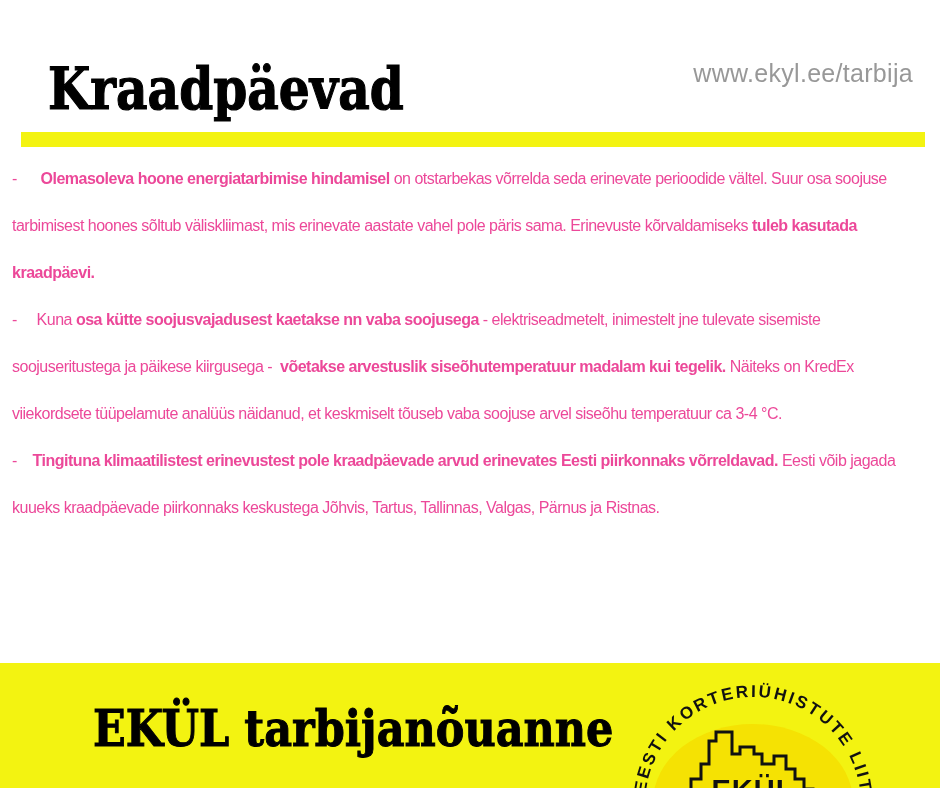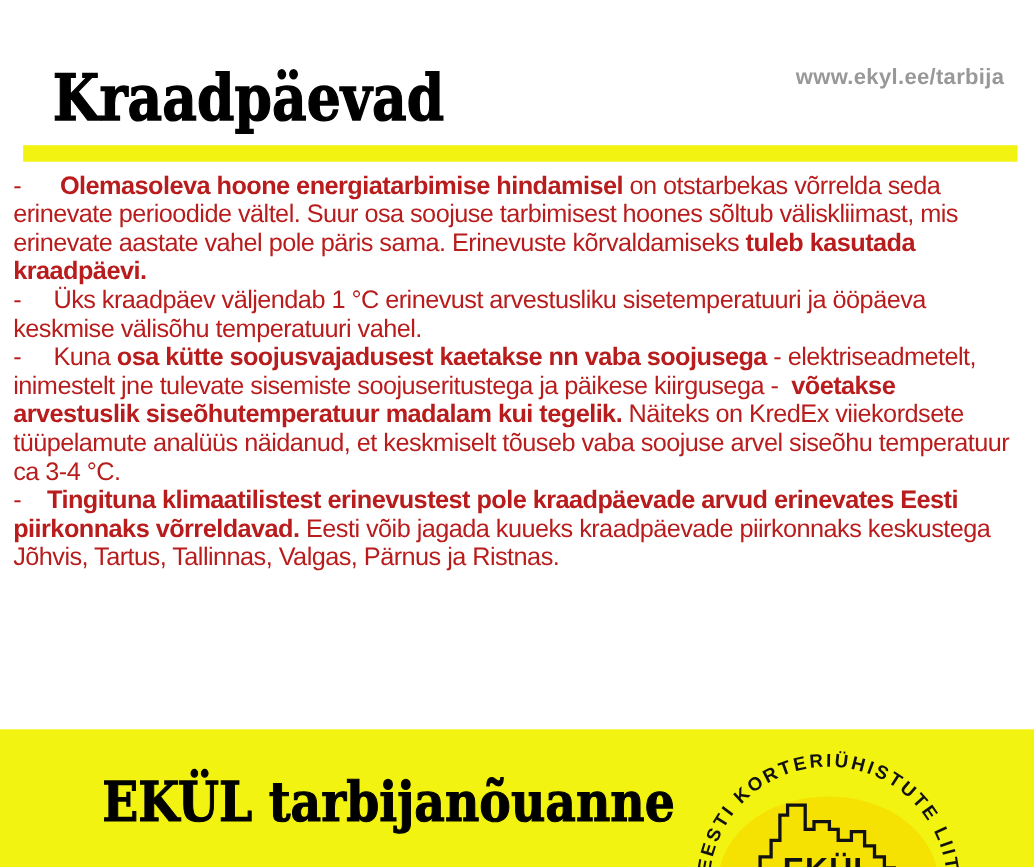--- a/index.html
+++ b/index.html
@@ -23,46 +23,45 @@
     color: #000;
     transform: scaleX(0.84);
     transform-origin: left top;
     -webkit-text-stroke: 1.2px #000;
     white-space: nowrap;
   }
   .url {
     position: absolute;
     top: 23px;
     right: 27px;
-    font-size: 20px;
+    font-size: 25px;
     color: var(--url-gray, #989898);
     letter-spacing: 0.3px;
-    font-weight: bold;
   }
   .bar {
     position: absolute;
     left: 21px;
     top: 96px;
     width: 904px;
     height: 15px;
     background: var(--accent-yellow, #f3f311);
   }
   .body {
     position: absolute;
     left: 12px;
     top: 119px;
     width: 916px;
   }
   .para {
     margin: 0;
     white-space: pre-wrap;
-    font-size: 23px;
-    line-height: 26px;
+    font-size: 16px;
+    line-height: 47px;
     letter-spacing: -0.5px;
-    color: #b91c1c;
+    color: #ec4899;
   }
   .para .b { font-weight: 700; }
   .footer {
     position: absolute;
     left: 0;
     top: 627px;
     width: 940px;
     height: 161px;
     background: var(--accent-yellow, #f3f311);
   }
@@ -103,21 +102,20 @@
 <div class="page">
 
   <div class="title">Kraadpäevad</div>
 
   <div class="url">www.ekyl.ee/tarbija</div>
 
   <div class="bar"></div>
 
   <div class="body">
       <p class="para"><span>-      </span><span class="b">Olemasoleva hoone energiatarbimise hindamisel</span><span> on otstarbekas võrrelda seda erinevate perioodide vältel. Suur osa soojuse tarbimisest hoones sõltub väliskliimast, mis erinevate aastate vahel pole päris sama. Erinevuste kõrvaldamiseks </span><span class="b">tuleb kasutada kraadpäevi.</span></p>
-      <p class="para"><span>-     Üks kraadpäev väljendab 1 °C erinevust arvestusliku sisetemperatuuri ja ööpäeva keskmise välisõhu temperatuuri vahel.</span></p>
       <p class="para"><span>-     Kuna </span><span class="b">osa kütte soojusvajadusest kaetakse nn vaba soojusega</span><span> - elektriseadmetelt, inimestelt jne tulevate sisemiste soojuseritustega ja päikese kiirgusega -  </span><span class="b">võetakse arvestuslik siseõhutemperatuur madalam kui tegelik.</span><span> Näiteks on KredEx viiekordsete tüüpelamute analüüs näidanud, et keskmiselt tõuseb vaba soojuse arvel siseõhu temperatuur ca 3-4 °C.</span></p>
       <p class="para"><span>-    </span><span class="b">Tingituna klimaatilistest erinevustest pole kraadpäevade arvud erinevates Eesti piirkonnaks võrreldavad.</span><span> Eesti võib jagada kuueks kraadpäevade piirkonnaks keskustega Jõhvis, Tartus, Tallinnas, Valgas, Pärnus ja Ristnas.</span></p>
     </div>
 
   <div class="footer">
     <div class="footer-heading">EKÜL tarbijanõuanne</div>
 
     <svg class="logo" width="270" height="161" viewBox="0 0 270 161" aria-hidden="true">
       <path class="dome" d="M 33 139 A 100 78 0 0 1 233 139 Z"></path>
       <path id="arcPath" d="M 25 142 A 108 108 0 0 1 241 142" fill="none"></path>

